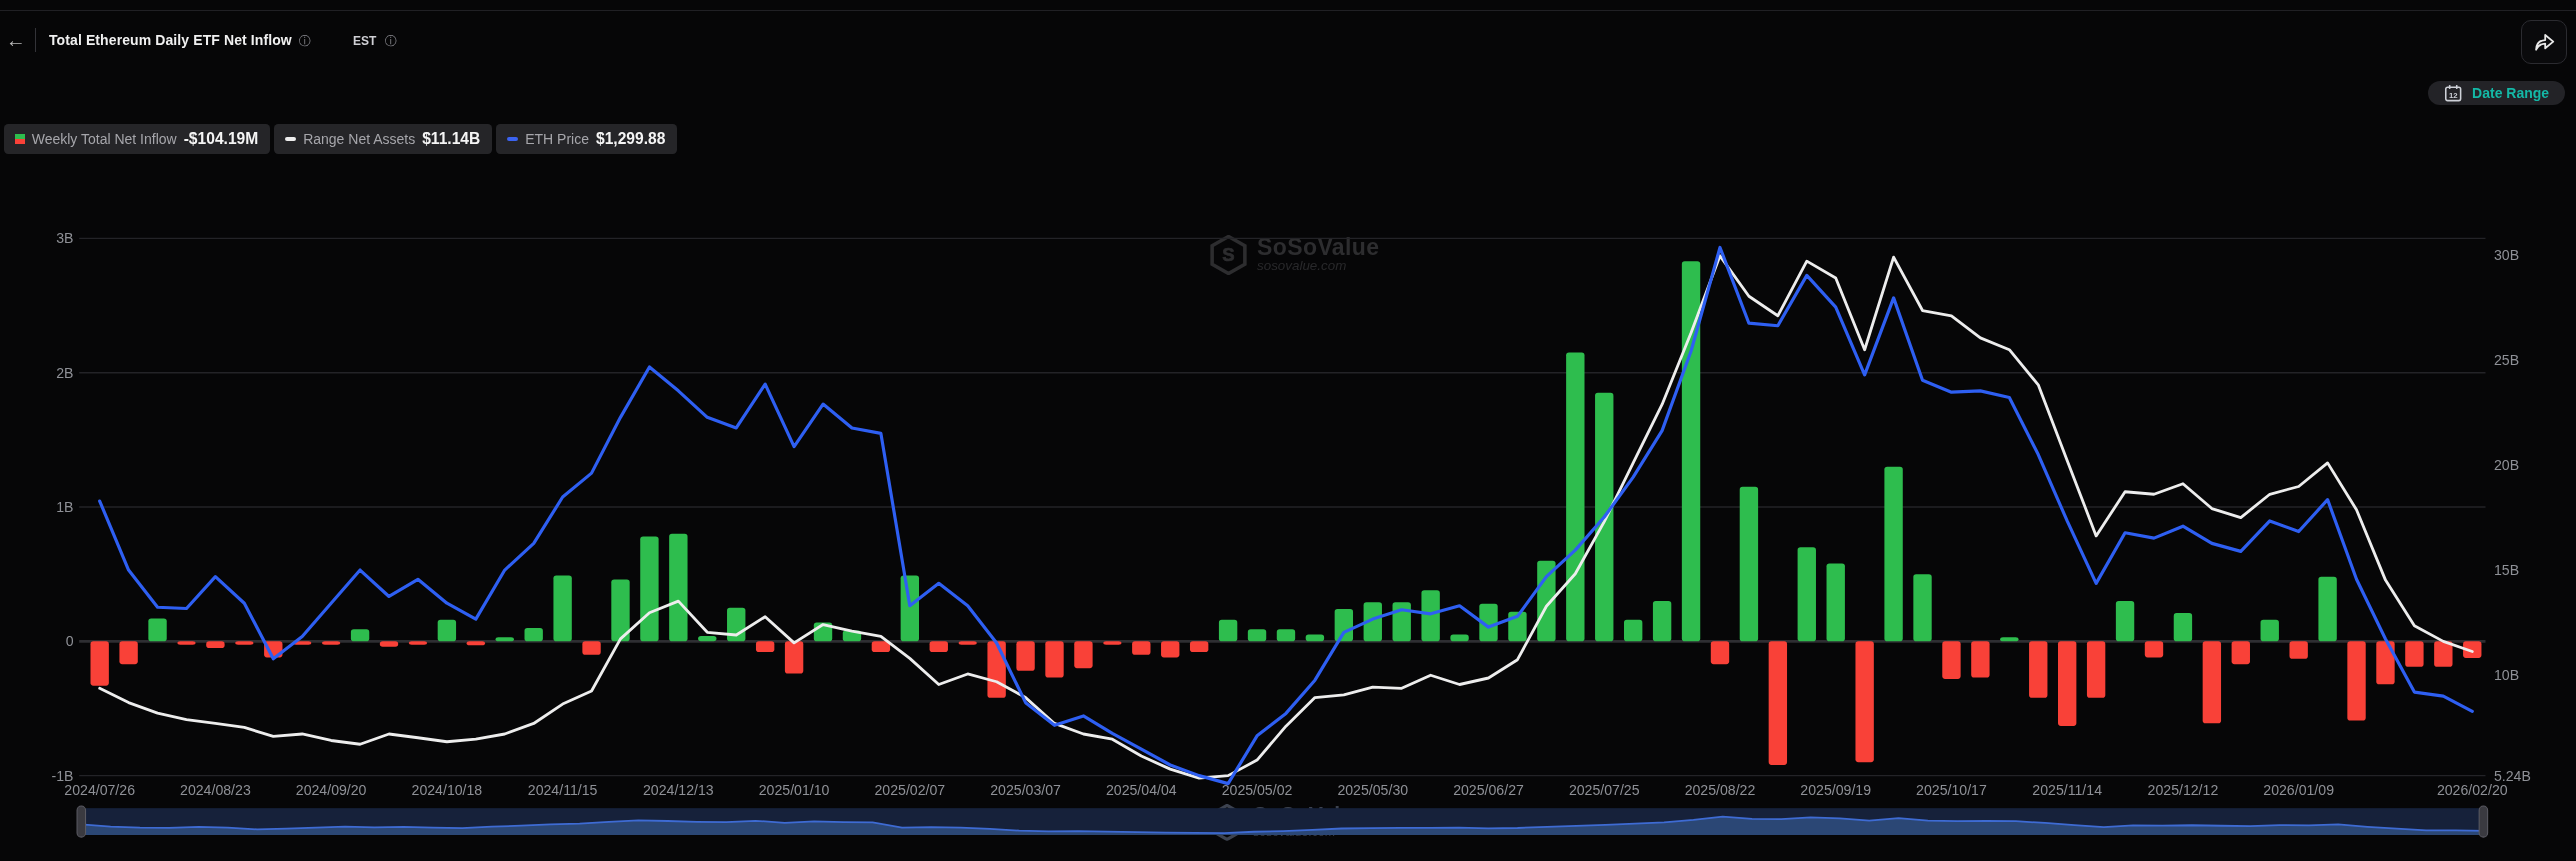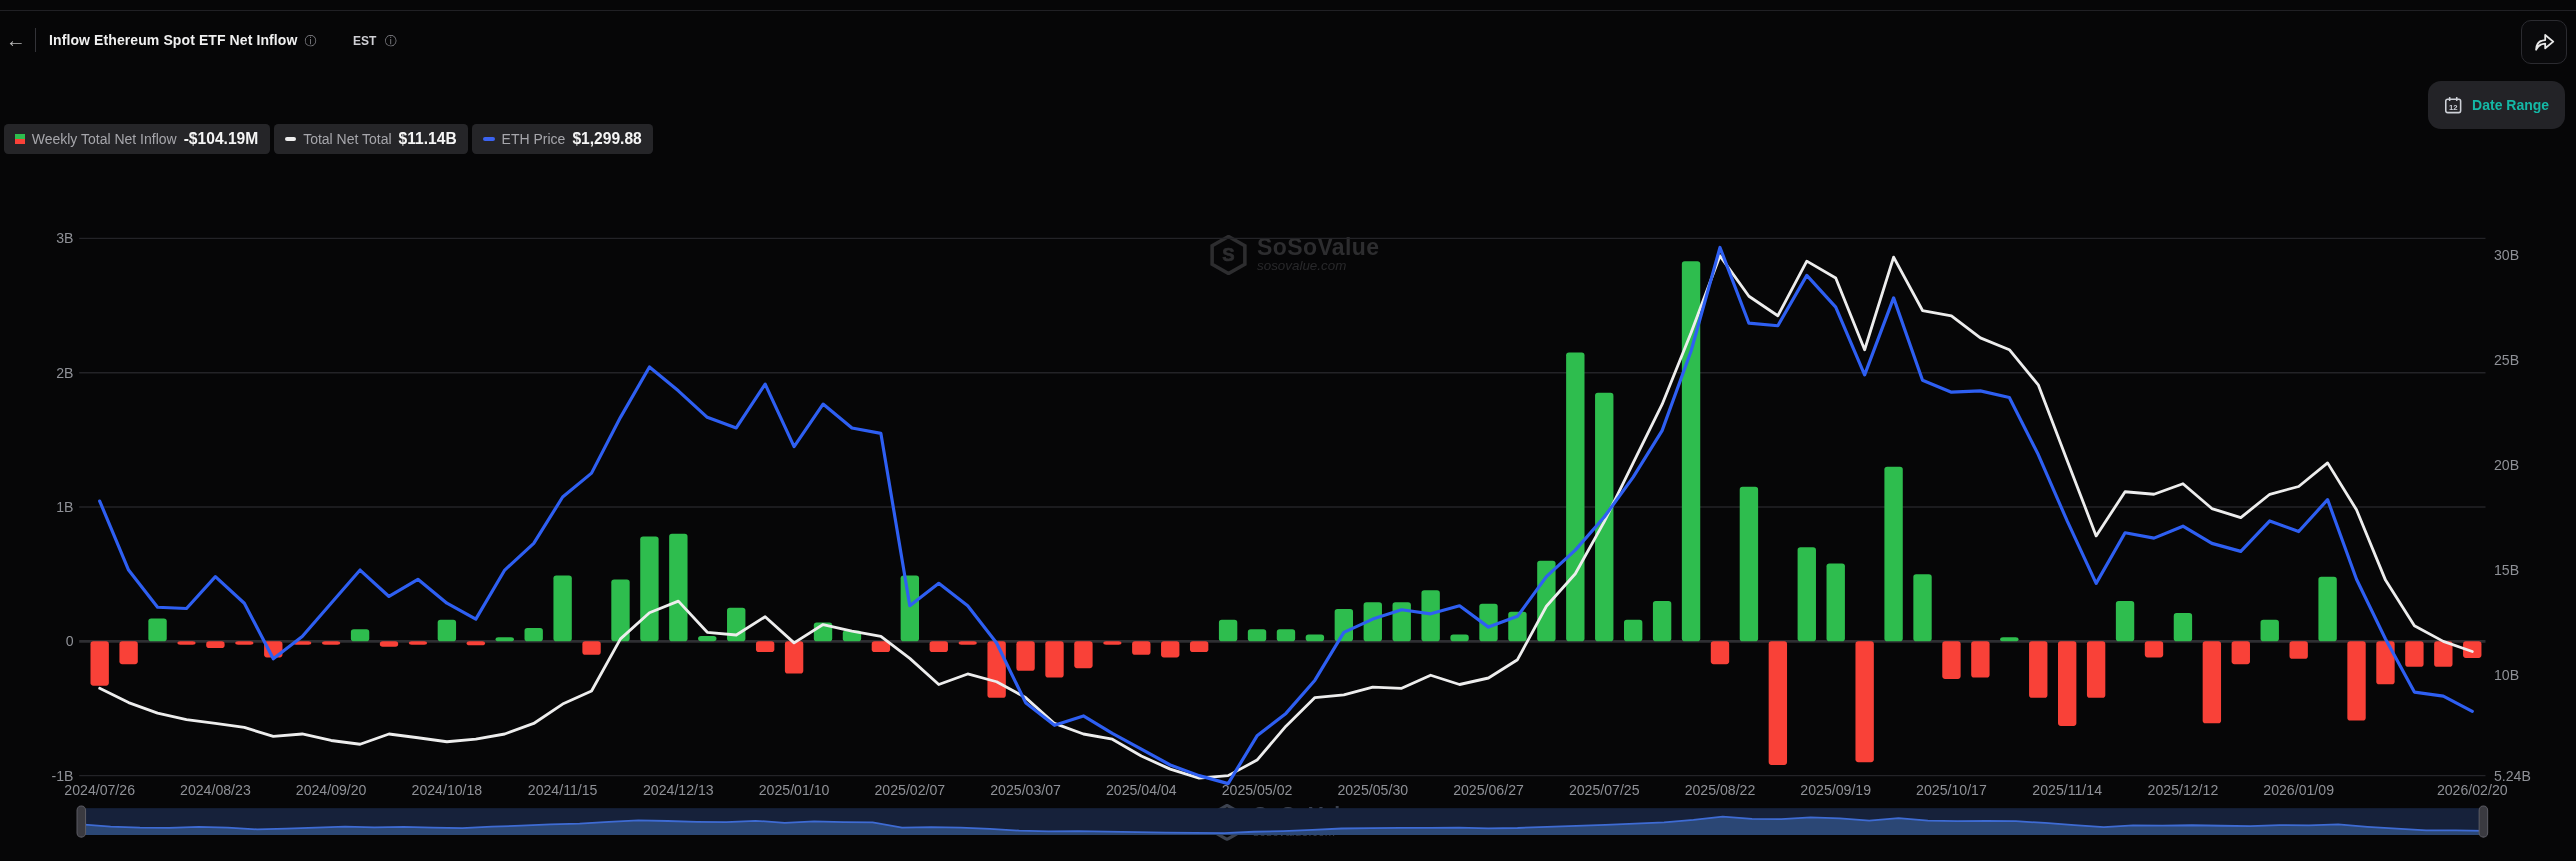--- a/index.html
+++ b/index.html
@@ -12,21 +12,21 @@
   .title{position:absolute;left:49px;top:6.4px;font-size:14px;font-weight:bold;color:#f0f0f0;letter-spacing:0.1px;}
   .info{font-size:12px;color:#8a8a90;font-weight:normal;margin-left:7px;cursor:pointer;}
   .est{position:absolute;left:353px;top:7.8px;font-size:12px;color:#cfcfd4;font-weight:bold;}
   .est .info{margin-left:8.5px;font-weight:normal;}
   .share-btn{position:absolute;left:2521px;top:20px;width:44px;height:42px;border:1.4px solid #2b2b30;
              border-radius:10px;display:flex;align-items:center;justify-content:center;cursor:pointer;background:#0a0a0c;}
   .controls{position:absolute;right:11.3px;top:81px;display:flex;gap:10px;}
   .seg{display:flex;align-items:center;background:#232327;border-radius:6.4px;height:40px;padding:0 7px;}
   .seg-item{font-size:14px;color:#b9bcc4;padding:0 14px;cursor:pointer;}
   .seg-item.active{color:#ff4632;}
-  .range-btn{display:flex;align-items:center;background:#232327;border-radius:13px;height:48px;
+  .range-btn{display:flex;align-items:center;background:#232327;border-radius:13px;height:24px;
              padding:0 15.6px;cursor:pointer;gap:10px;}
   .range-label{font-size:14px;color:#14b8a6;font-weight:bold;}
   .legend{position:absolute;left:4.2px;top:124px;display:flex;gap:4px;}
   .pill{display:flex;align-items:center;background:#252528;border-radius:4.2px;height:30px;padding:0 11.3px;gap:7px;cursor:pointer;}
   .pill .lab{font-size:14px;color:#a6a6ab;}
   .pill .val{font-size:15.6px;color:#f5f5f5;font-weight:bold;}
   .sw-stack{width:9.2px;height:9.2px;display:flex;flex-direction:column;}
   .sw-stack i{flex:1;}
   .dash{width:11.3px;height:4.2px;border-radius:2.1px;}
   .wm{position:absolute;display:flex;align-items:center;gap:10px;pointer-events:none;}
@@ -43,21 +43,21 @@
   text{font-family:"Liberation Sans",sans-serif;}
 </style>
 </head>
 <body>
 
 <div class="topline"></div>
 
 <div class="header">
   <div class="back">←</div>
   <div class="hdiv"></div>
-  <div class="title"><span>Inflow Ethereum Spot ETF Net Inflow</span><span class="info">ⓘ</span></div>
+  <div class="title"><span>Total Ethereum Daily ETF Net Inflow</span><span class="info">ⓘ</span></div>
   <div class="est"><span>EST</span><span class="info">ⓘ</span></div>
 </div>
 
 <div class="share-btn">
   <svg width="21" height="20" viewBox="0 0 30 28">
     <path d="M3 25 C3.5 16 9 11.5 16 11.2 L16 4 L27.5 13.5 L16 23 L16 16.2 C10 16.4 5.5 19.5 3 25 Z" fill="none" stroke="#e8e8e8" stroke-width="2.6" stroke-linejoin="round"></path>
   </svg>
 </div>
 
 <div class="controls">
@@ -76,21 +76,21 @@
   <div class="pill">
     <span class="sw-stack">
         <i style="background:#2ebd4e"></i>
         <i style="background:#f94138"></i>
       </span>
     <span class="lab">Weekly Total Net Inflow</span>
     <span class="val">-$104.19M</span>
   </div>
   <div class="pill">
     <span class="dash" style="background:#ededed"></span>
-    <span class="lab">Total Net Total</span>
+    <span class="lab">Range Net Assets</span>
     <span class="val">$11.14B</span>
   </div>
   <div class="pill">
     <span class="dash" style="background:#3b63f0"></span>
     <span class="lab">ETH Price</span>
     <span class="val">$1,299.88</span>
   </div>
 </div>
 
 <div class="wm wm-main">

